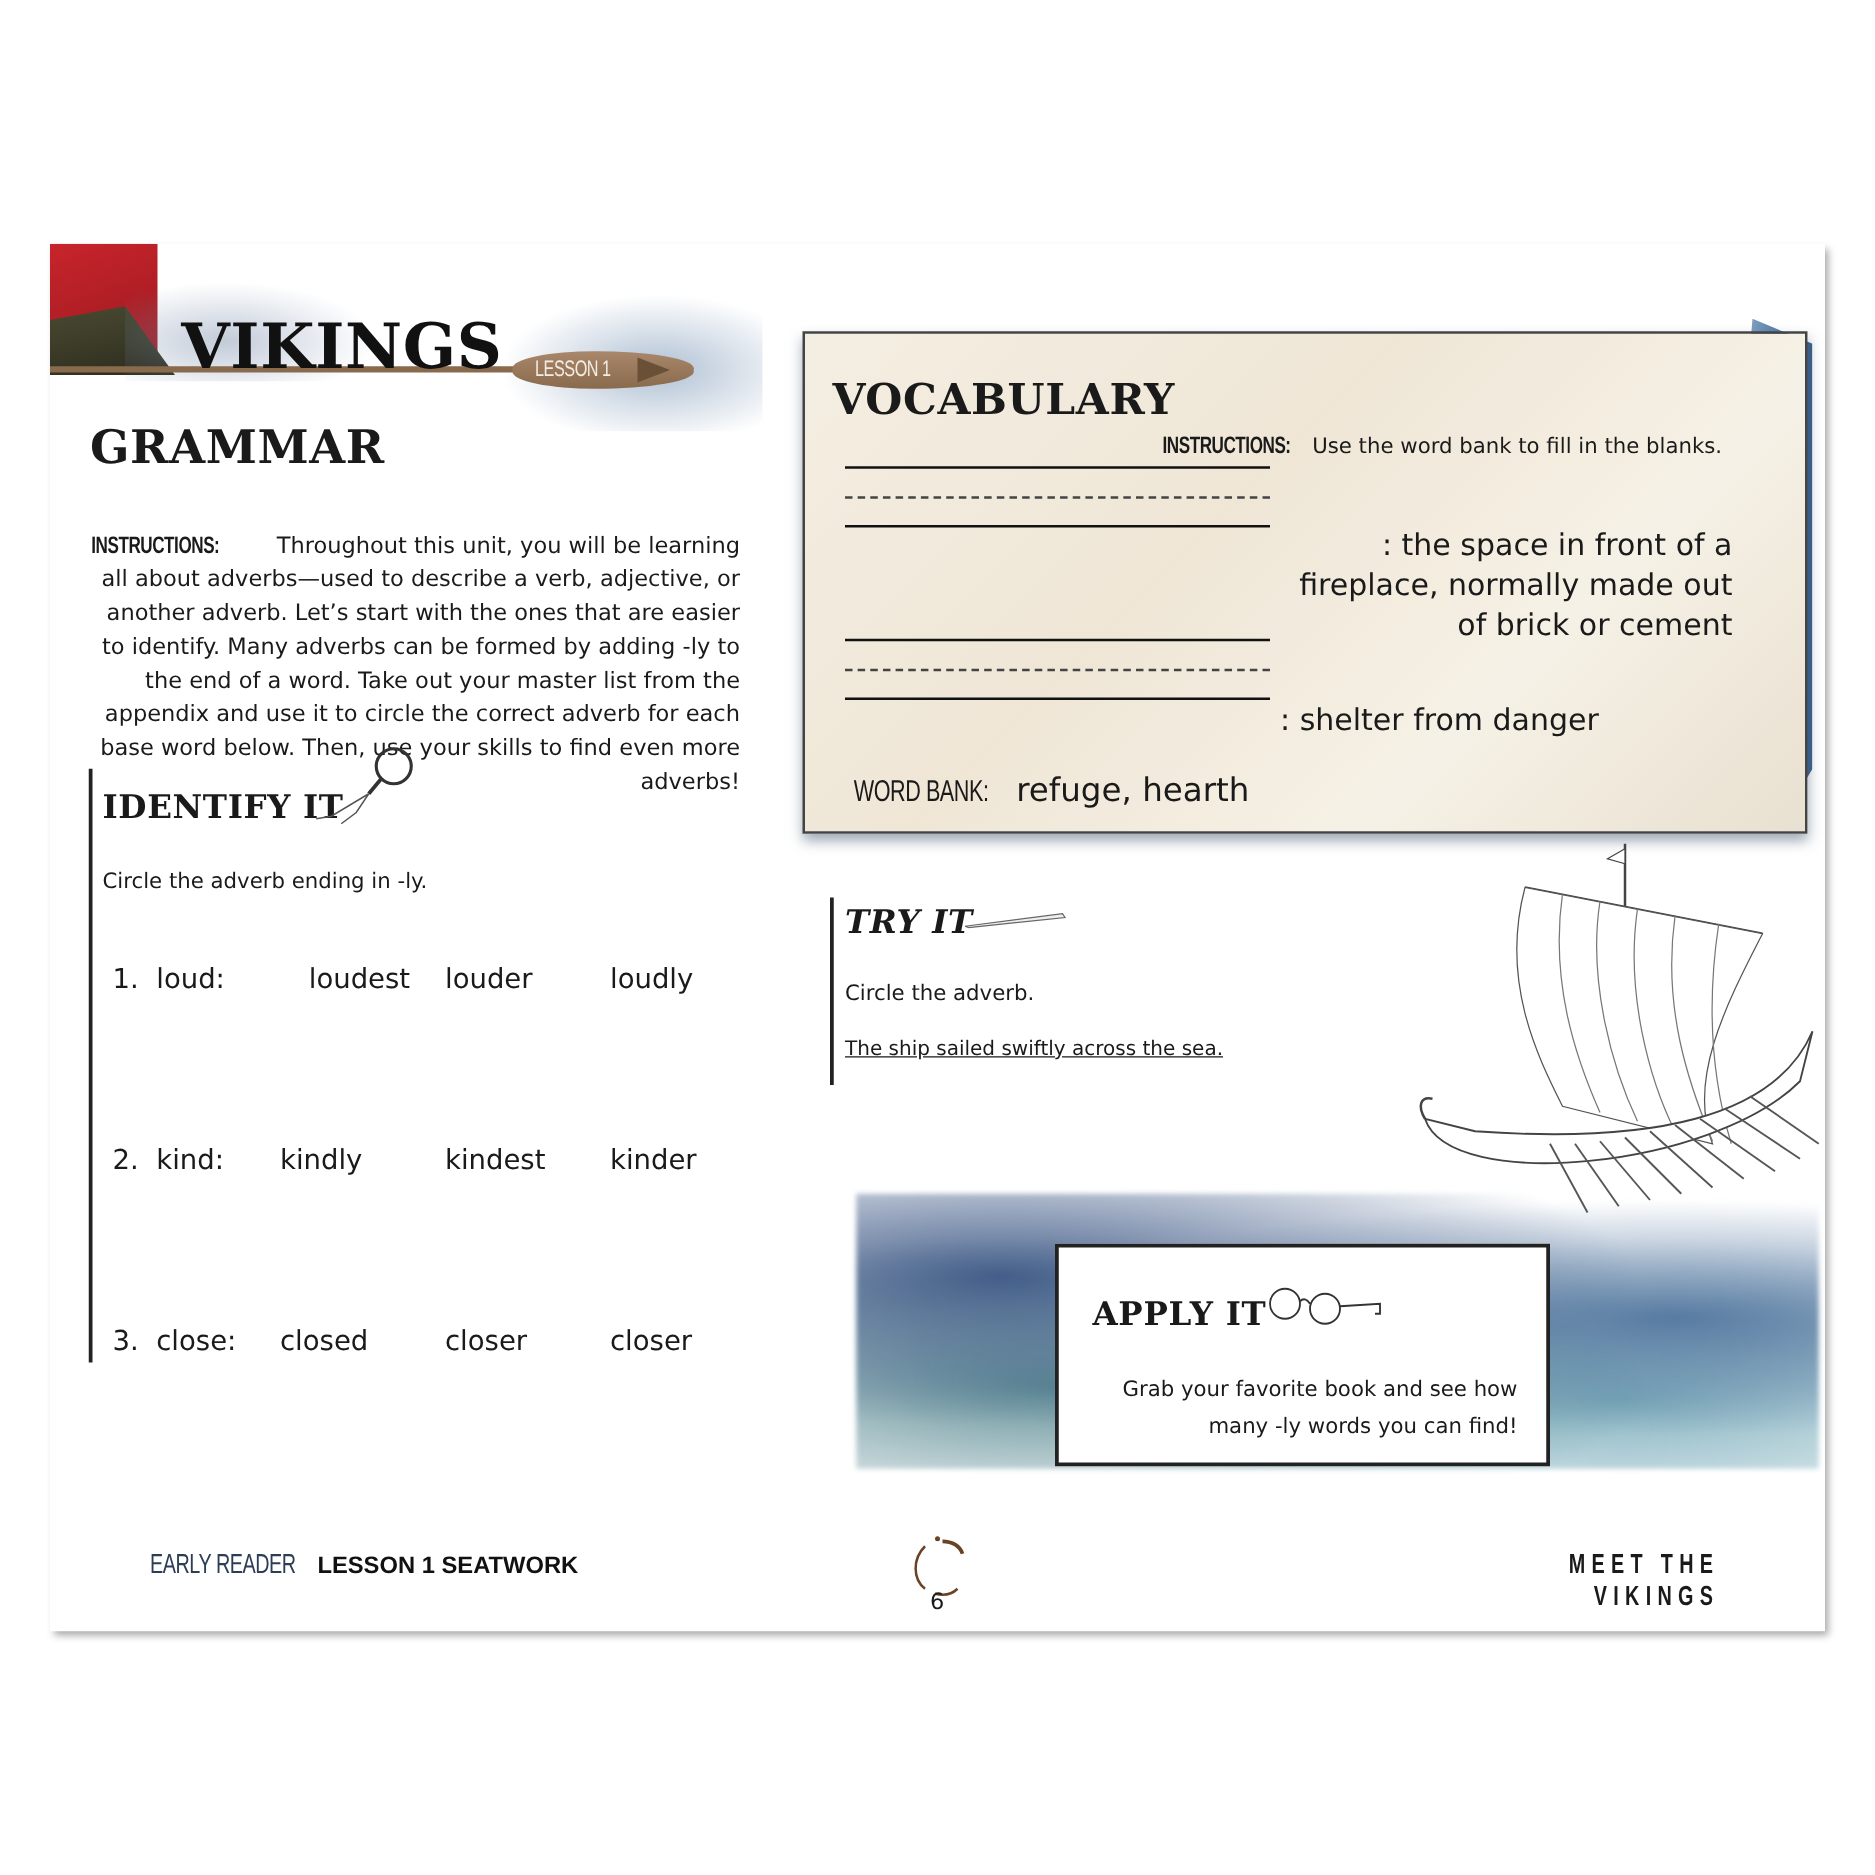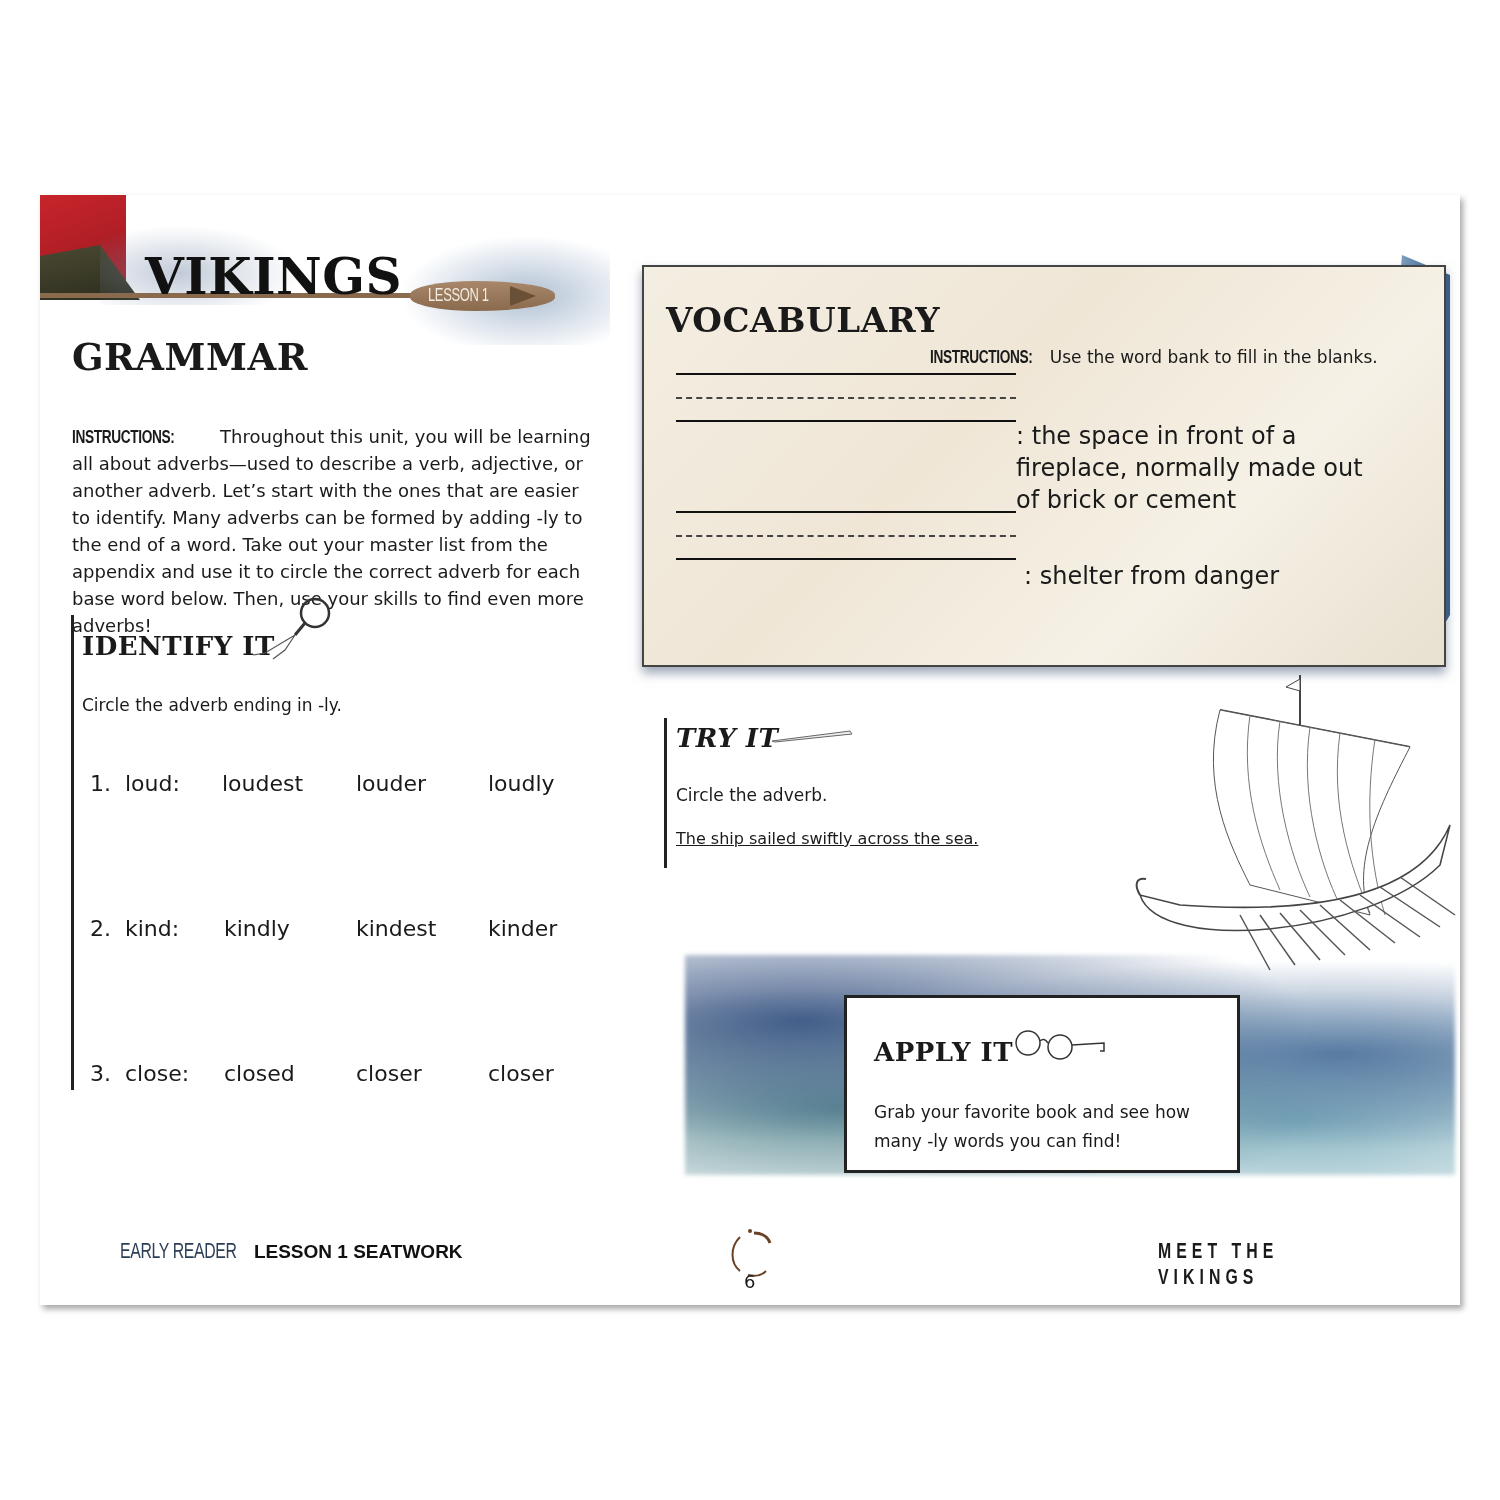--- a/index.html
+++ b/index.html
@@ -1,17 +1,17 @@
 <!DOCTYPE html>
 <html><head>
 <meta charset="utf-8">
 <style>
   html,body{margin:0;padding:0;}
   body{width:1500px;height:1500px;background:#ffffff;position:relative;overflow:hidden;font-family:"Liberation Sans",sans-serif;color:#1a1a1a;}
-  .page{position:absolute;left:40px;top:195px;width:1420px;height:1110px;background:#fff;box-shadow:3px 4px 6px rgba(0,0,0,0.35);overflow:hidden;}
+  .page{position:absolute;left:40px;top:195px;width:1420px;height:1110px;background:#fff;box-shadow:3px 4px 6px rgba(0,0,0,0.35);overflow:hidden;text-align:right;}
   .abs{position:absolute;}
   .serif-head{font-family:"DejaVu Serif",serif;font-weight:bold;letter-spacing:0.5px;}
   .body-txt{font-family:"DejaVu Sans",sans-serif;margin-top:28px;}
   .cond{font-family:"Liberation Sans",sans-serif;font-weight:bold;transform:scaleX(0.72);transform-origin:left center;display:inline-block;letter-spacing:-0.5px;}
 
   
   .sail{left:0;top:0;width:86px;height:90px;background:linear-gradient(160deg,#c8242b,#9c1a20);}
   .hull{left:0;top:50px;width:100px;height:55px;background:linear-gradient(170deg,#4a4a32,#2c2c1e);clip-path:polygon(0 20%,60% 0,100% 100%,0 100%);}
   .splash-left{left:60px;top:30px;width:200px;height:80px;background:radial-gradient(ellipse at 40% 60%,rgba(120,140,170,0.45),rgba(255,255,255,0) 70%);}
   .splash-right{left:360px;top:40px;width:210px;height:110px;background:radial-gradient(ellipse at 60% 55%,rgba(110,140,175,0.55),rgba(255,255,255,0) 70%);}
@@ -100,21 +100,21 @@
   <svg class="abs mag-icon" viewBox="0 0 90 70">
     <circle cx="70" cy="18" r="14" fill="none" stroke="#333" stroke-width="2.5"></circle>
     <line x1="60" y1="28" x2="50" y2="40" stroke="#333" stroke-width="3"></line>
     <path d="M50 40 L20 58 L8 60 M50 40 L40 55 L28 64" fill="none" stroke="#555" stroke-width="1.2"></path>
   </svg>
   <div class="abs identify-sub body-txt">Circle the adverb ending in -ly.</div>
 
   <div class="abs ex-row body-txt" style="top:548px">
     <span style="left:0">1.</span>
     <span style="left:35px">loud:</span>
-    <span style="left:132px">loudest</span>
+    <span style="left:157px">loudest</span>
     <span style="left:266px">louder</span>
     <span style="left:398px">loudly</span>
   </div>
   <div class="abs ex-row body-txt" style="top:693px">
     <span style="left:0">2.</span>
     <span style="left:35px">kind:</span>
     <span style="left:134px">kindly</span>
     <span style="left:266px">kindest</span>
     <span style="left:398px">kinder</span>
   </div>
@@ -137,20 +137,24 @@
   <div class="abs line-solid" style="left:636px;top:178px;width:340px"></div>
   <div class="abs line-dash" style="left:636px;top:202px;width:340px"></div>
   <div class="abs line-solid" style="left:636px;top:225px;width:340px"></div>
   <div class="abs def body-txt" style="left:976px;top:197px;width:370px">: the space in front of a fireplace, normally made out of brick or cement</div>
 
   <div class="abs line-solid" style="left:636px;top:316px;width:340px"></div>
   <div class="abs line-dash" style="left:636px;top:340px;width:340px"></div>
   <div class="abs line-solid" style="left:636px;top:363px;width:340px"></div>
   <div class="abs def body-txt" style="left:984px;top:337px">: shelter from danger</div>
 
+  <div class="abs wordbank body-txt">
+    <span class="cond" style="font-size:24px;font-weight:normal">WORD BANK:</span>
+    <span style="margin-left:-28px">refuge, hearth</span>
+  </div>
 
   <div class="abs try-bar"></div>
   <div class="abs serif-head try-title">TRY IT</div>
   <svg class="abs pencil" viewBox="0 0 84 14">
     <path d="M2 12 L80 2 L82 5 L5 13 Z" fill="#eee" stroke="#666" stroke-width="1"></path>
   </svg>
   <div class="abs try-sub body-txt">Circle the adverb.</div>
   <div class="abs try-sentence body-txt">The ship sailed swiftly across the sea.</div>
 
   <svg class="abs ship" viewBox="0 0 340 310">

